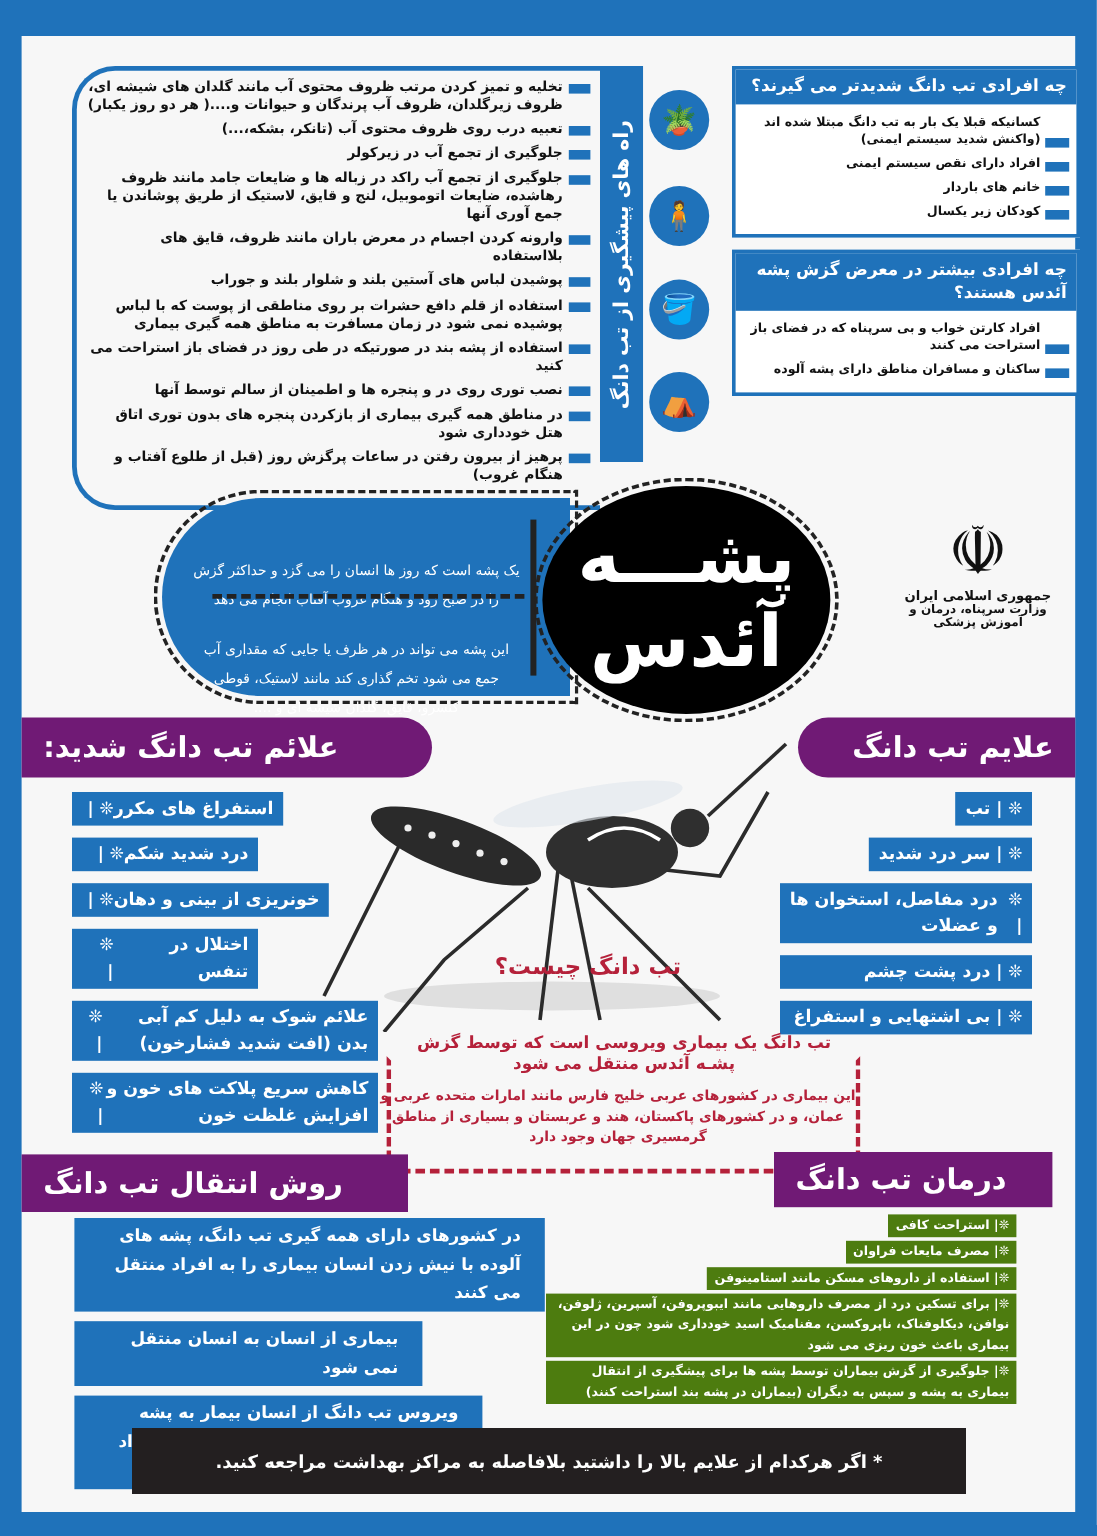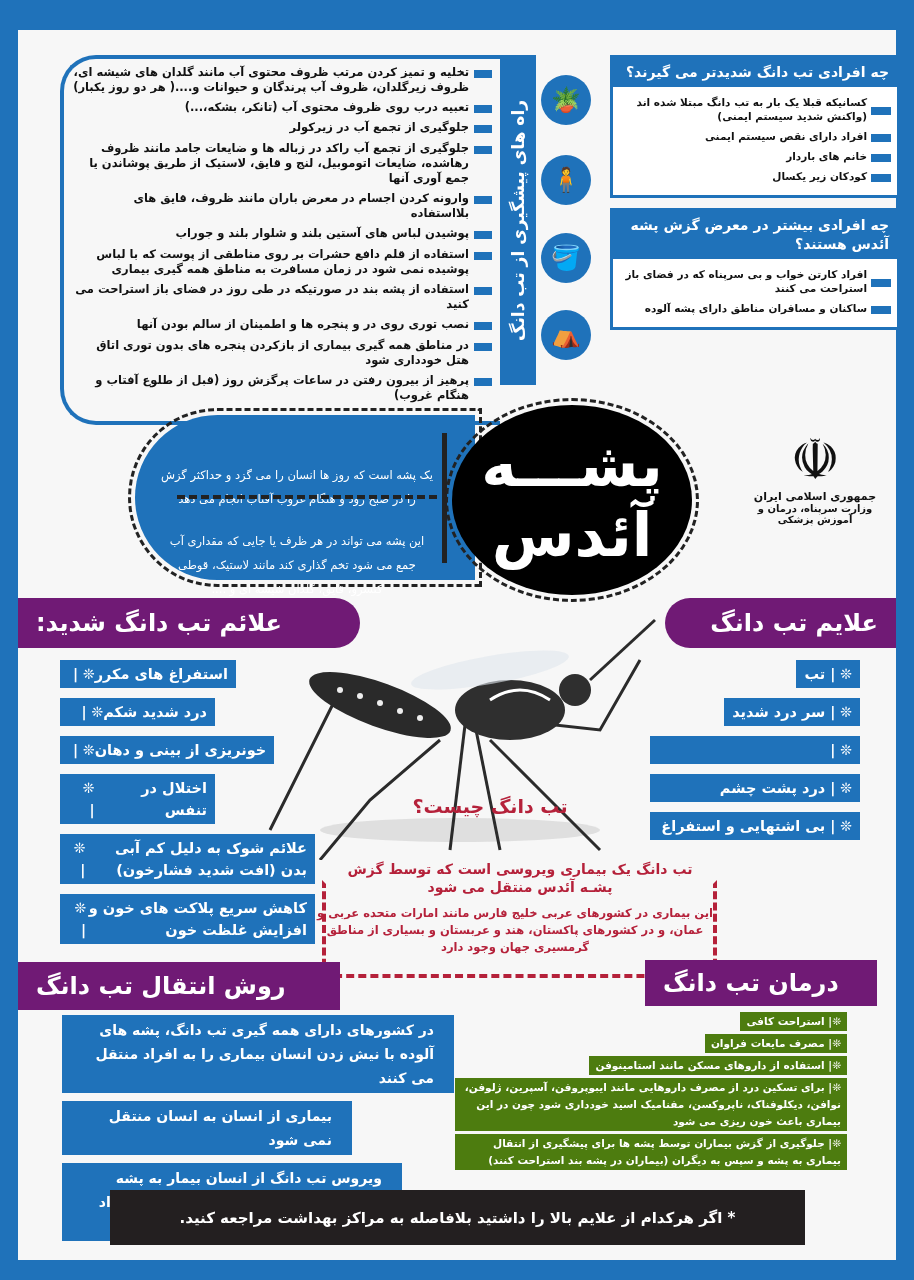--- a/index.html
+++ b/index.html
@@ -46,21 +46,21 @@
     font-size: 24px; color: #fff;
   }
 
   
   .info-box { position: absolute; left: 610px; width: 290px; background: #fff; border: 3px solid #1f72ba; }
   .info-head {
     background: #1f72ba; color: #fff; font-weight: bold; font-size: 14px;
     padding: 5px 8px; text-align: right; direction: rtl; line-height: 19px;
   }
   .info-list { padding: 8px 6px 6px 6px; }
-  .info-item { display: flex; flex-direction: row-reverse; align-items: center; margin-bottom: 6px; }
+  .info-item { display: flex; flex-direction: row-reverse; align-items: flex-end; margin-bottom: 6px; }
   .info-bar { width: 20px; height: 8px; background: #1f72ba; margin-top: 4px; margin-left: 4px; flex: none; }
   .info-text { font-size: 10.5px; font-weight: bold; color: #111; text-align: right; direction: rtl; line-height: 14px; }
 
   
   .desc-bubble {
     position: absolute; left: 135px; top: 415px; width: 340px; height: 165px;
     background: #1f72ba; border-radius: 90px 0 0 90px;
     outline: 3px dashed #222; outline-offset: 4px;
   }
   .desc-text { position: absolute; right: 38px; width: 280px; color: #fff; font-size: 11.5px; font-weight: normal; text-align: center; direction: rtl; line-height: 24px; margin-top: 30px; }
@@ -153,21 +153,21 @@
     <div class="prev-item" style="margin-top:6px">
         <span class="prev-bar"></span>
         <span class="prev-text">استفاده از قلم دافع حشرات بر روی مناطقی از پوست که با لباس پوشیده نمی شود در زمان مسافرت به مناطق همه گیری بیماری</span>
       </div>
     <div class="prev-item">
         <span class="prev-bar"></span>
         <span class="prev-text">استفاده از پشه بند در صورتیکه در طی روز در فضای باز استراحت می کنید</span>
       </div>
     <div class="prev-item">
         <span class="prev-bar"></span>
-        <span class="prev-text">نصب توری روی در و پنجره ها و اطمینان از سالم بودن آنها</span>
+        <span class="prev-text">نصب توری روی در و پنجره ها و اطمینان از سالم توسط آنها</span>
       </div>
     <div class="prev-item" style="margin-top:6px">
         <span class="prev-bar"></span>
         <span class="prev-text">در مناطق همه گیری بیماری از بازکردن پنجره های بدون توری اتاق هتل خودداری شود</span>
       </div>
     <div class="prev-item">
         <span class="prev-bar"></span>
         <span class="prev-text">پرهیز از بیرون رفتن در ساعات پرگزش روز (قبل از طلوع آفتاب و هنگام غروب)</span>
       </div>
   </div>
@@ -305,20 +305,21 @@
   <div class="chip">
       <span class="snow">❊ |</span>
       <span>تب</span>
     </div>
   <div class="chip">
       <span class="snow">❊ |</span>
       <span>سر درد شدید</span>
     </div>
   <div class="chip" style="width:210px">
       <span class="snow">❊ |</span>
+      <span>درد مفاصل، استخوان ها و عضلات</span>
     </div>
   <div class="chip" style="width:210px">
       <span class="snow">❊ |</span>
       <span>درد پشت چشم</span>
     </div>
   <div class="chip" style="width:210px">
       <span class="snow">❊ |</span>
       <span>بی اشتهایی و استفراغ</span>
     </div>
 </div>

